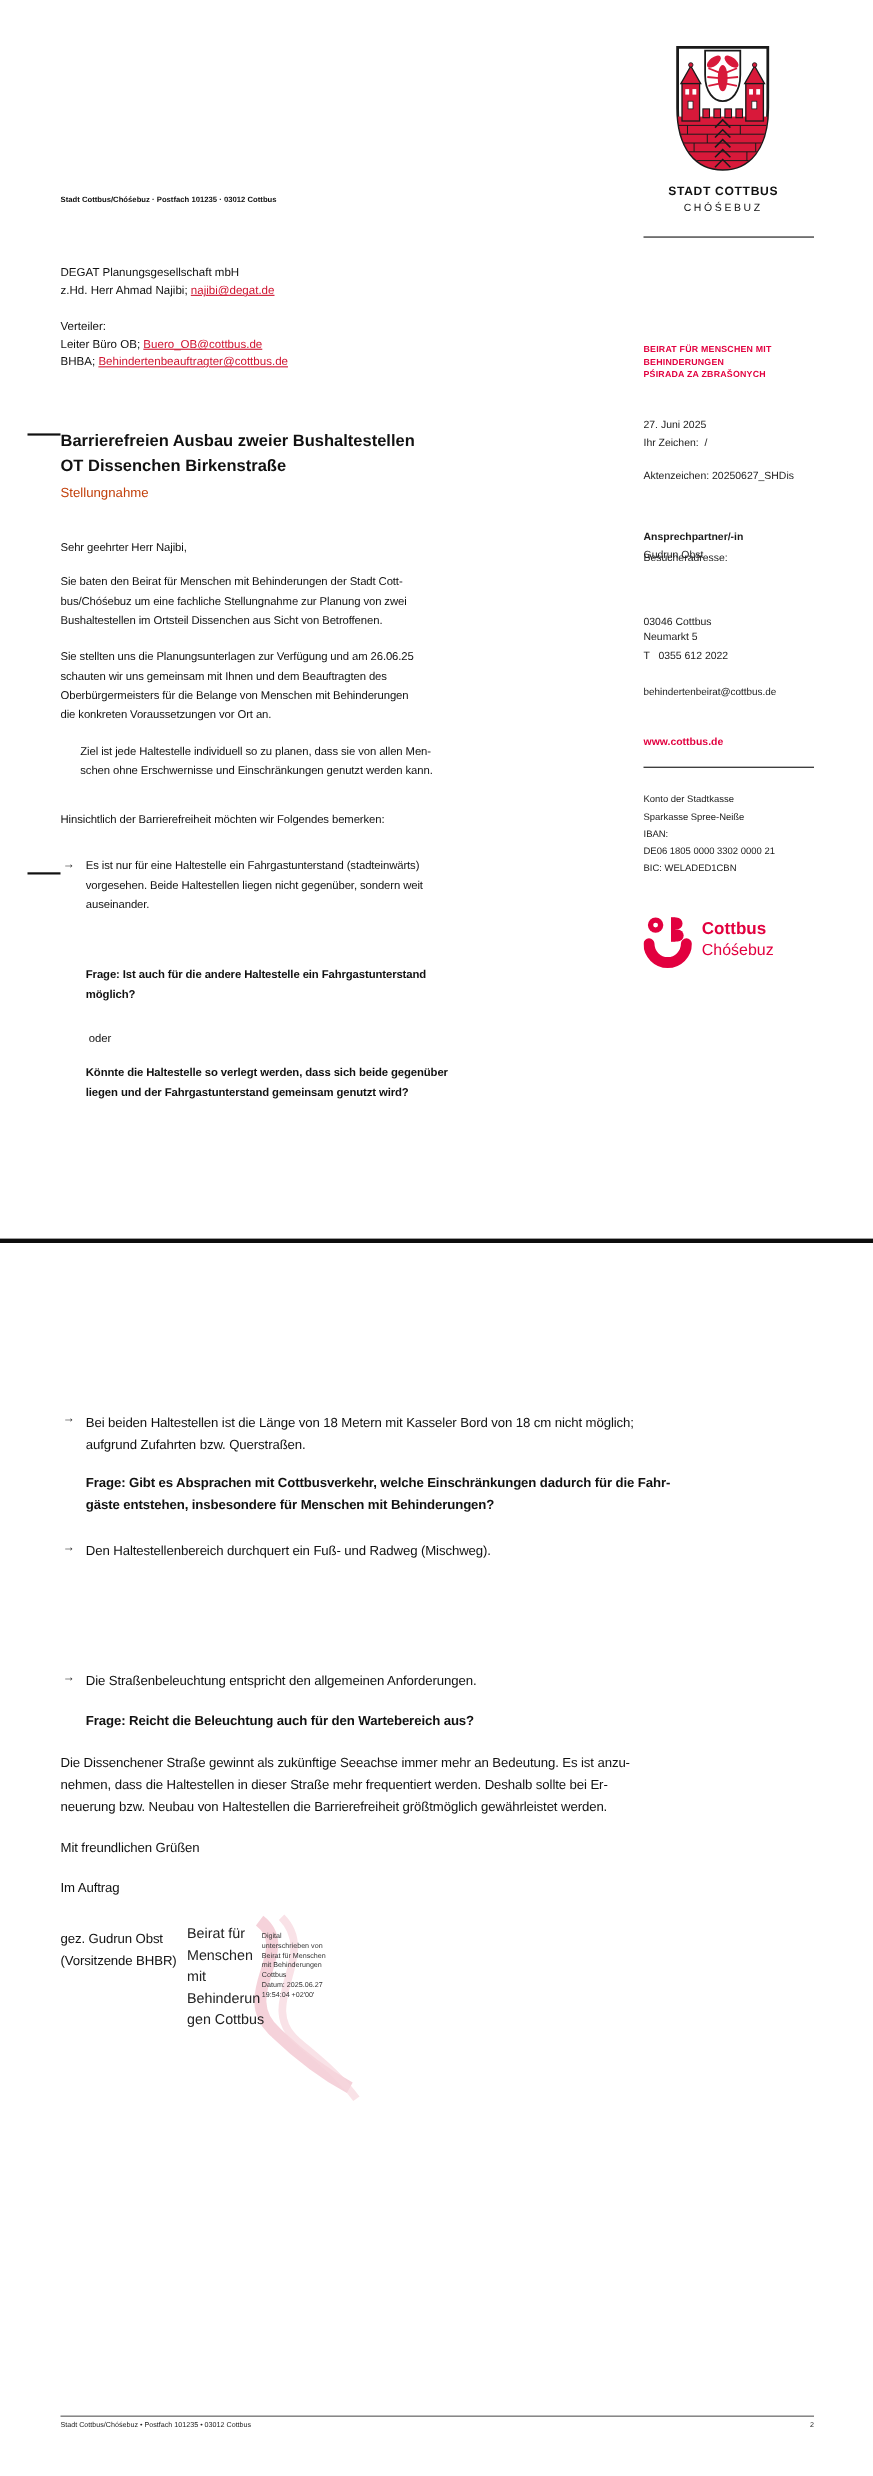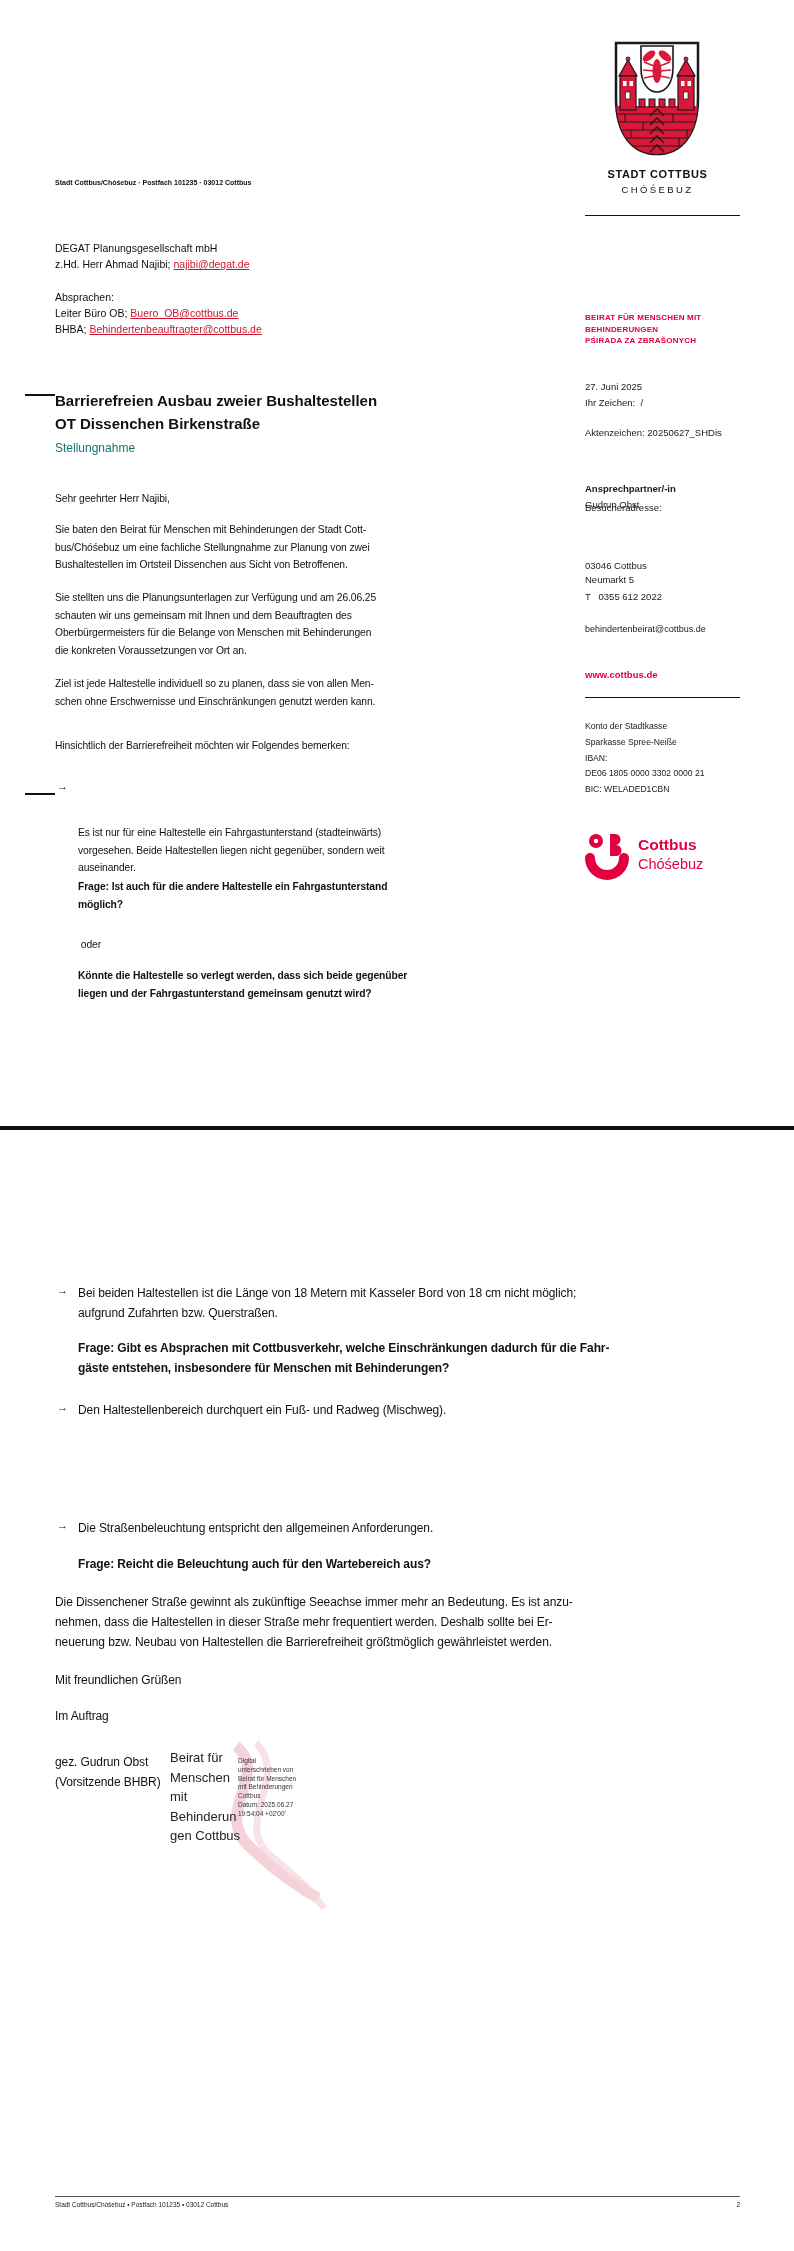--- a/index.html
+++ b/index.html
@@ -21,21 +21,21 @@
   .dept{left:585px;top:312px;width:175px;font-size:8px;font-weight:bold;line-height:11.5px;color:#e2003f;letter-spacing:.2px;}
   .sb{left:585px;color:#1a1a1a;font-size:9.5px;line-height:16px;}
   .sb-bold{font-weight:bold;}
   .sb-red{color:#e2003f;font-weight:bold;}
   .sb-rule{left:585px;top:697px;width:155px;border-top:1.2px solid #111;height:0;}
   .bank{left:585px;top:719px;font-size:8.6px;line-height:15.8px;color:#1a1a1a;}
   .brandtxt1{left:638px;top:836px;font-size:15.5px;font-weight:bold;color:#e2003f;}
   .brandtxt2{left:638px;top:856px;font-size:14.5px;color:#e2003f;}
   
   .title{left:55px;top:390px;font-size:15px;font-weight:bold;line-height:22.5px;color:#111;}
-  .subtitle{left:55px;top:441px;font-size:12px;color:#0f766e;}
+  .subtitle{left:55px;top:441px;font-size:12px;color:#c2410c;}
   .body1{font-size:10.3px;line-height:17.5px;letter-spacing:-0.1px;color:#111;}
   .body2{font-size:12px;line-height:20px;letter-spacing:-0.1px;color:#111;}
   .bold{font-weight:bold;}
   .arrow{font-size:11px;color:#111;}
   .foldmark{left:25px;width:30px;border-top:2.2px solid #111;height:0;}
   .pagebreak{left:0;top:1126px;width:794px;height:4px;background:#0d0d0d;}
   
   .signame{left:170px;top:1748px;font-size:13px;line-height:19.5px;color:#222;z-index:2;}
   .sigdetails{left:238px;top:1757px;font-size:6.5px;line-height:8.8px;color:#333;z-index:2;}
   .sigribbon{left:196px;top:1738px;z-index:1;}
@@ -124,21 +124,21 @@
   <div class="abs org-word">STADT COTTBUS</div>
   <div class="abs org-word2">CHÓŚEBUZ</div>
   <div class="abs hdr-rule"></div>
 
   <div class="abs sender">Stadt Cottbus/Chóśebuz · Postfach 101235 · 03012 Cottbus</div>
 
   <div class="abs recipient">
     <div>DEGAT Planungsgesellschaft mbH</div>
     <div><span class="pre">z.Hd. Herr Ahmad Najibi; </span><a href="#" class="maillink">najibi@degat.de</a></div>
     <div>&nbsp;</div>
-    <div>Absprachen:</div>
+    <div>Verteiler:</div>
     <div><span class="pre">Leiter Büro OB; </span><a href="#" class="maillink">Buero_OB@cottbus.de</a></div>
     <div><span class="pre">BHBA; </span><a href="#" class="maillink">Behindertenbeauftragter@cottbus.de</a></div>
   </div>
 
   <div class="abs dept pre">BEIRAT FÜR MENSCHEN MIT
 BEHINDERUNGEN
 PŚIRADA ZA ZBRAŠONYCH</div>
   <div class="abs sb" style="top:379px;">27. Juni 2025</div>
   <div class="abs sb pre" style="top:395px;">Ihr Zeichen:  /</div>
   <div class="abs sb" style="top:393px;margin-top:32px;">Aktenzeichen: 20250627_SHDis</div>
@@ -177,26 +177,26 @@
 OT Dissenchen Birkenstraße</div>
   <div class="abs subtitle">Stellungnahme</div>
   <div class="abs body1" style="left:55px;top:490px;">Sehr geehrter Herr Najibi,</div>
   <div class="abs body1 pre" style="left:55px;top:521px;">Sie baten den Beirat für Menschen mit Behinderungen der Stadt Cott-
 bus/Chóśebuz um eine fachliche Stellungnahme zur Planung von zwei
 Bushaltestellen im Ortsteil Dissenchen aus Sicht von Betroffenen.</div>
   <div class="abs body1 pre" style="left:55px;top:589px;">Sie stellten uns die Planungsunterlagen zur Verfügung und am 26.06.25
 schauten wir uns gemeinsam mit Ihnen und dem Beauftragten des
 Oberbürgermeisters für die Belange von Menschen mit Behinderungen
 die konkreten Voraussetzungen vor Ort an.</div>
-  <div class="abs body1 pre" style="left:55px;top:675px;">Ziel ist jede Haltestelle individuell so zu planen, dass sie von allen Men-
+  <div class="abs body1 pre" style="left:73px;top:675px;">Ziel ist jede Haltestelle individuell so zu planen, dass sie von allen Men-
 schen ohne Erschwernisse und Einschränkungen genutzt werden kann.</div>
   <div class="abs body1" style="left:55px;top:737px;">Hinsichtlich der Barrierefreiheit möchten wir Folgendes bemerken:</div>
 
   <div class="abs arrow" style="left:57px;top:780px;">→</div>
-  <div class="abs body1 pre" style="left:78px;top:824px;">Es ist nur für eine Haltestelle ein Fahrgastunterstand (stadteinwärts)
+  <div class="abs body1 pre" style="left:78px;top:779px;">Es ist nur für eine Haltestelle ein Fahrgastunterstand (stadteinwärts)
 vorgesehen. Beide Haltestellen liegen nicht gegenüber, sondern weit
 auseinander.</div>
   <div class="abs body1 pre bold" style="left:78px;top:866px;margin-top:12px;">Frage: Ist auch für die andere Haltestelle ein Fahrgastunterstand
 möglich?</div>
   <div class="abs body1 pre" style="left:78px;top:936px;"> oder</div>
   <div class="abs body1 pre bold" style="left:78px;top:967px;">Könnte die Haltestelle so verlegt werden, dass sich beide gegenüber
 liegen und der Fahrgastunterstand gemeinsam genutzt wird?</div>
 
   <div class="abs pagebreak"></div>
 

